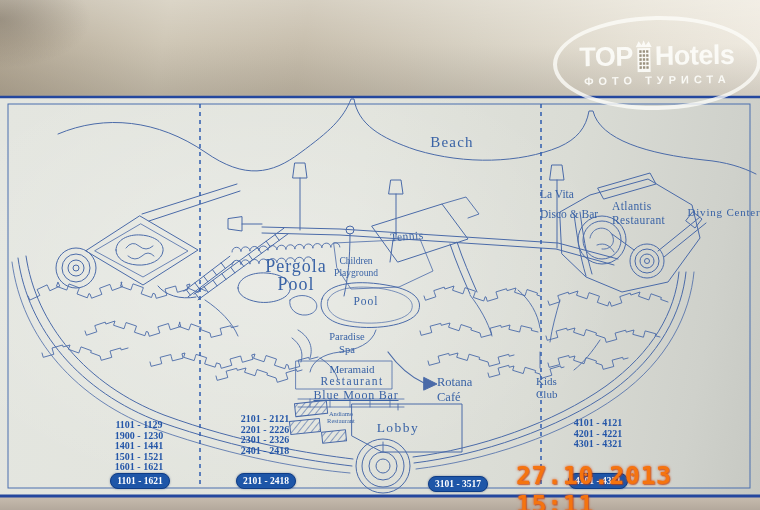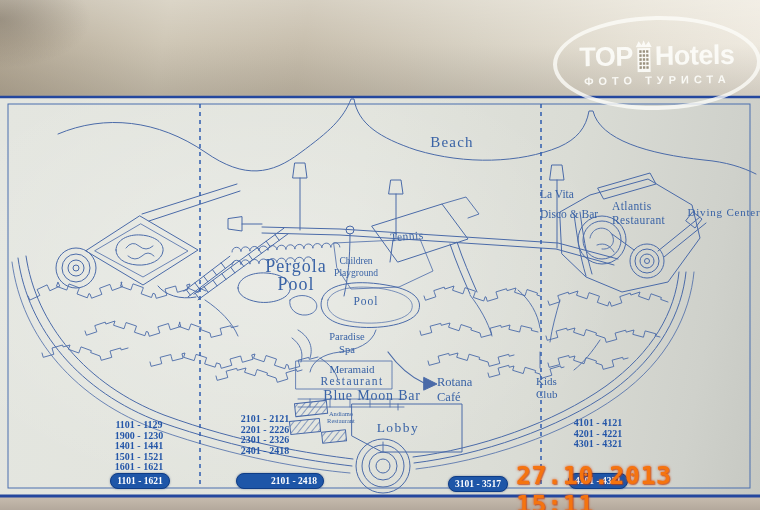--- a/index.html
+++ b/index.html
@@ -197,21 +197,21 @@
   <div class="lbl c" style="left:347px;top:331px;font-size:10.5px;line-height:12.5px;">
     <span class="ln">Paradise</span>
     <span class="ln">Spa</span>
   </div>
 
   <div class="lbl c" style="left:352px;top:364px;font-size:11px;line-height:11.5px;">
     <span class="ln">Meramaid</span>
     <span class="ln" style="letter-spacing:1.4px;font-size:11.5px;">Restaurant</span>
   </div>
 
-  <div class="lbl c" style="left:372px;top:388px;font-size:14px;letter-spacing:.8px;">Blue Moon Bar</div>
+  <div class="lbl c" style="left:356px;top:388px;font-size:12px;letter-spacing:.8px;text-decoration:underline;">Blue Moon Bar</div>
 
   <div class="lbl" style="left:437px;top:375px;font-size:12.5px;line-height:14.5px;">
     <span class="ln">Rotana</span>
     <span class="ln">Café</span>
   </div>
 
   <div class="lbl c" style="left:341px;top:410px;font-size:6.5px;line-height:7px;">
     <span class="ln">Andiamo</span>
     <span class="ln">Restaurant</span>
   </div>
@@ -231,23 +231,23 @@
     <div>1601 - 1621</div>
   </div>
   <div class="badge" style="left:110px;top:473px;">1101 - 1621</div>
 
   <div class="room-col" style="left:265px;top:414px;">
     <div>2101 - 2121</div>
     <div>2201 - 2226</div>
     <div>2301 - 2326</div>
     <div>2401 - 2418</div>
   </div>
-  <div class="badge" style="left:236px;top:473px;padding-left:28px;">2101 - 2418</div>
-
-  <div class="badge" style="left:448px;top:476px;text-align:center;">3101 - 3517</div>
+  <div class="badge" style="left:236px;top:473px;">2101 - 2418</div>
+
+  <div class="badge" style="left:428px;top:476px;text-align:center;">3101 - 3517</div>
 
   <div class="room-col" style="left:598px;top:418px;">
     <div>4101 - 4121</div>
     <div>4201 - 4221</div>
     <div>4301 - 4321</div>
   </div>
   <div class="badge" style="left:568px;top:473px;">4101 - 4321</div>
 
   <div class="timestamp">27.10.2013 15:11</div>
 

